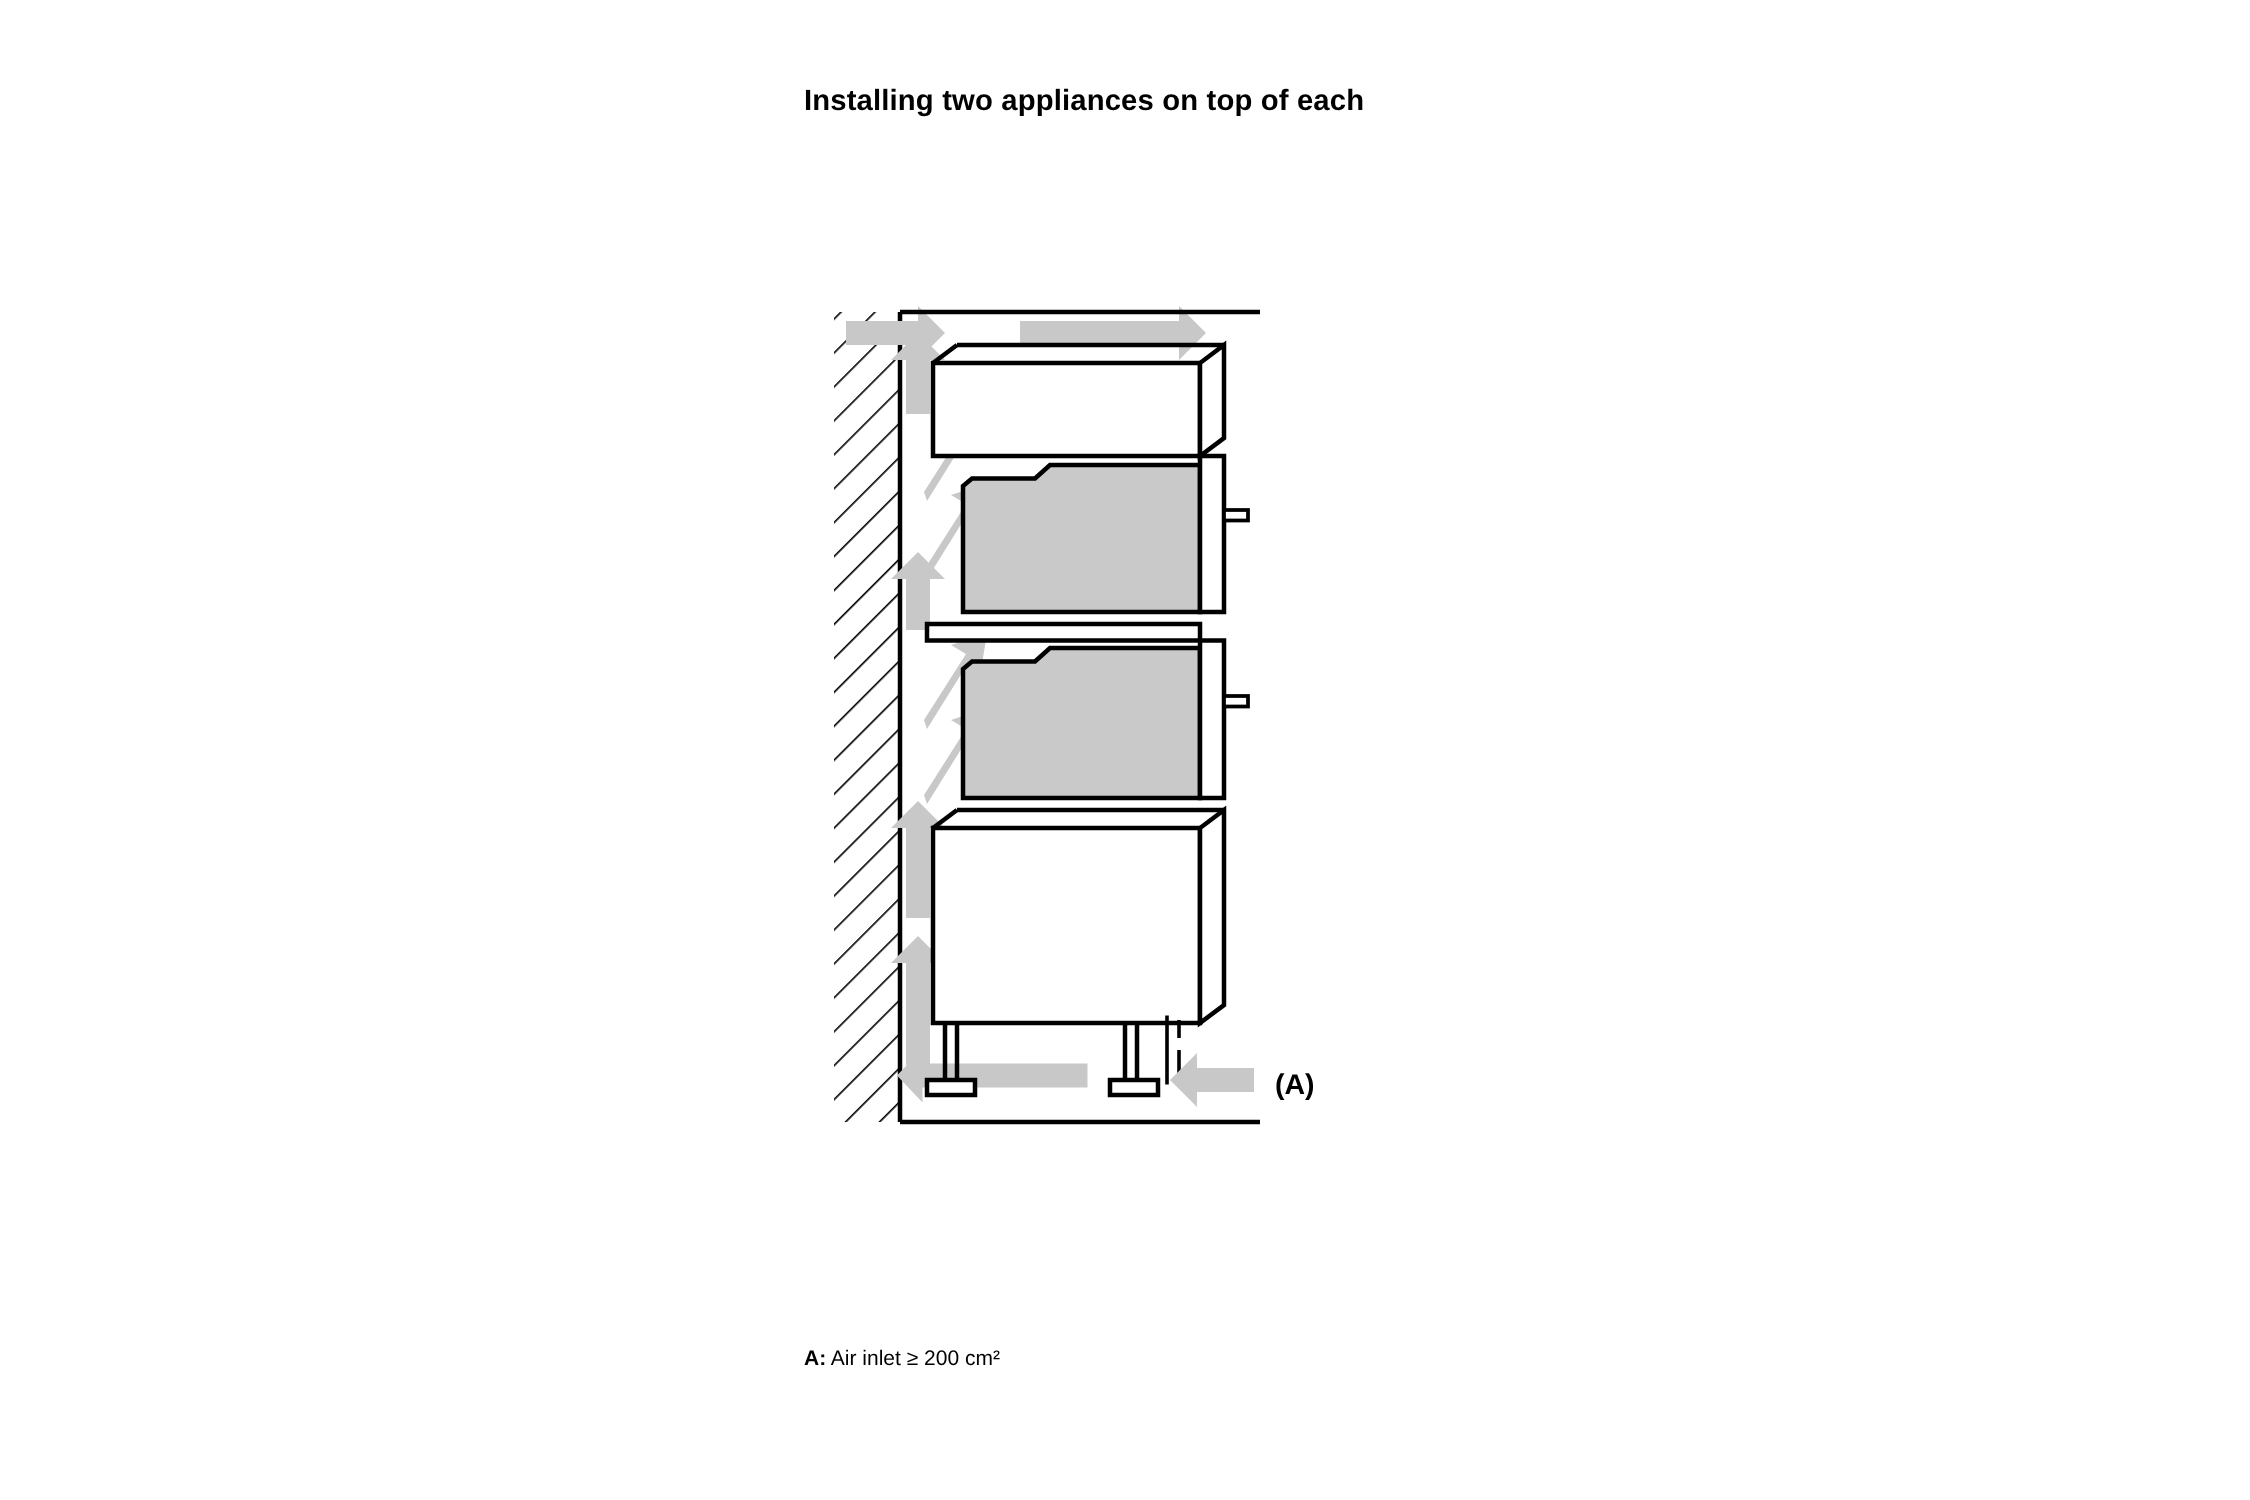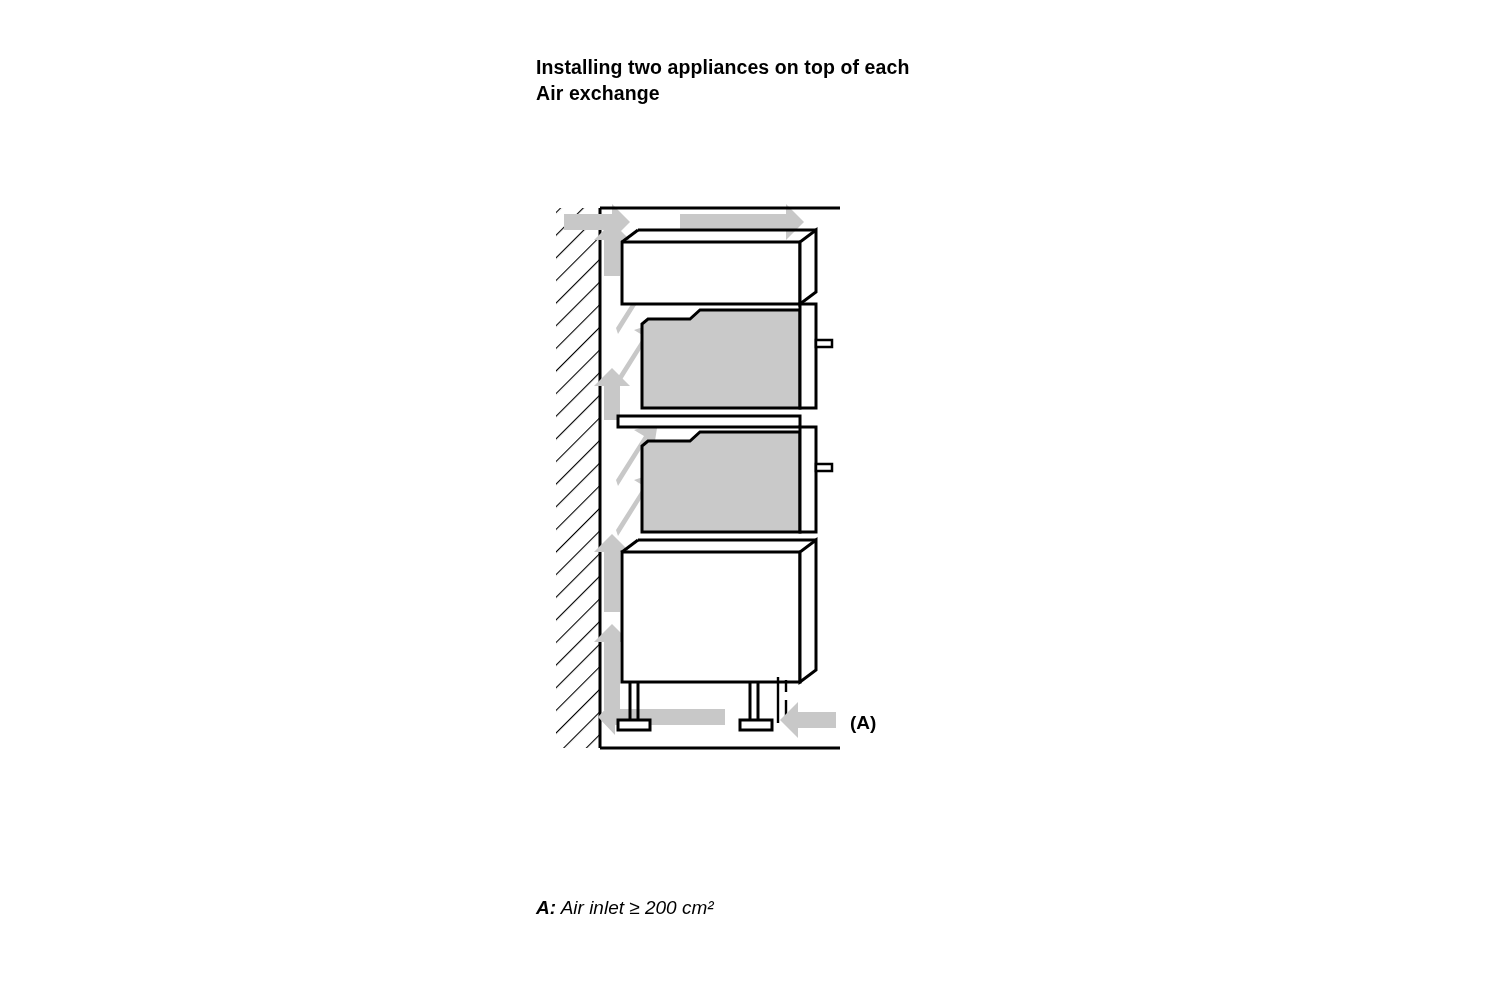--- a/index.html
+++ b/index.html
@@ -36,39 +36,37 @@
     position: absolute;
     left: 520px;
     top: 180px;
     width: 420px;
     height: 600px;
   }
   .caption {
     position: absolute;
     left: 536px;
     top: 896px;
-    font-size: 19px;
+    font-size: 14px;
     line-height: 1.3;
     white-space: nowrap;
-    font-style: italic;
   }
   .caption b { font-weight: bold; }
   .callout-label {
     font-size: 19px;
     font-weight: bold;
   }
 </style>
 </head>
 <body>
 
 <div id="page">
 
   <div class="heading">
     <span class="heading-line">Installing two appliances on top of each</span>
-    <span class="heading-line">Air exchange</span>
   </div>
 
   <div class="figure">
     <svg width="420" height="600" viewBox="0 0 420 600" xmlns="http://www.w3.org/2000/svg">
       <defs>
         <pattern id="hatchPattern" width="16" height="16" patternTransform="rotate(45)" patternUnits="userSpaceOnUse">
           <line x1="0" y1="0" x2="0" y2="16" stroke="#000000" stroke-width="2.2"></line>
         </pattern>
         <clipPath id="wallClip">
           <rect x="36" y="28" width="44" height="540"></rect>

